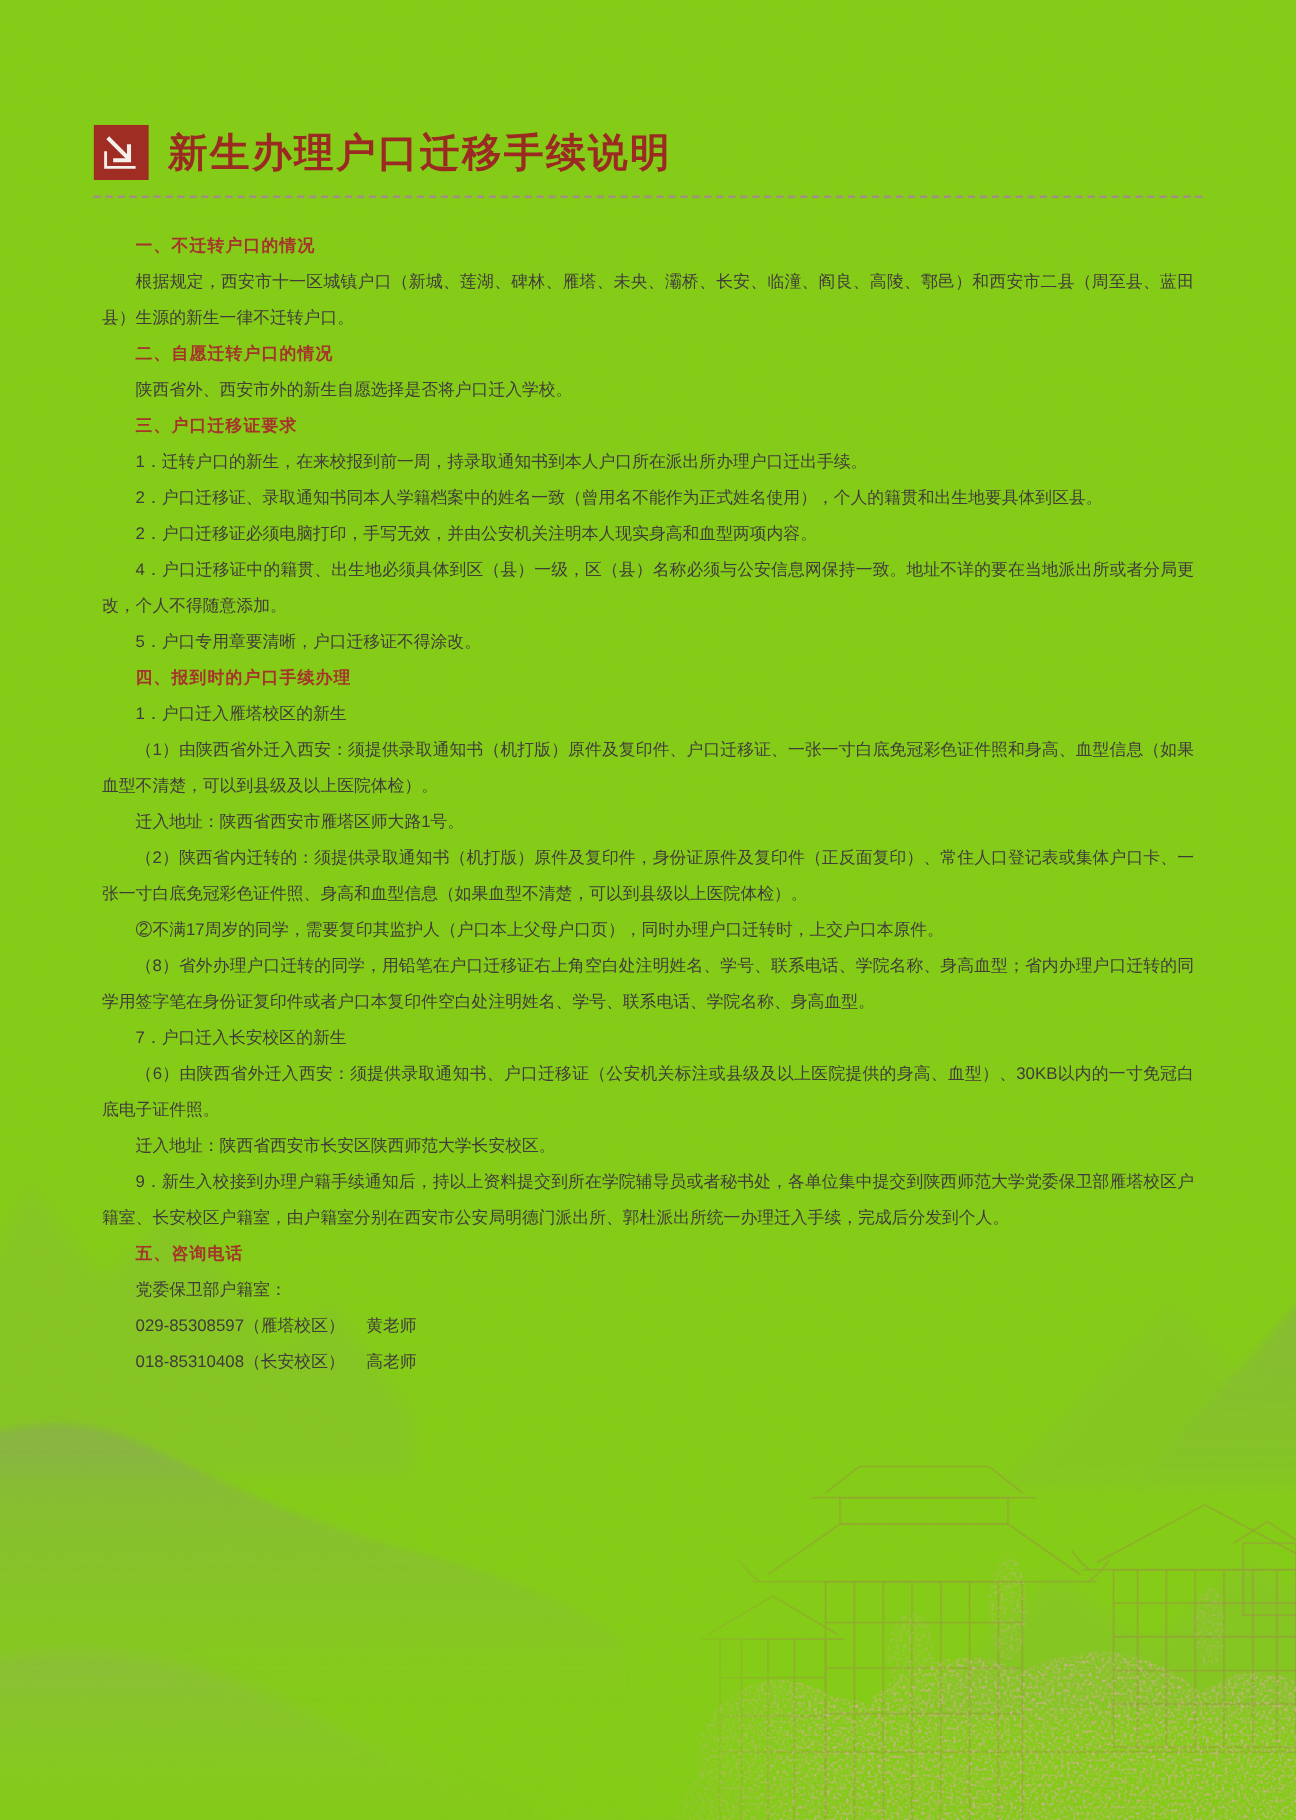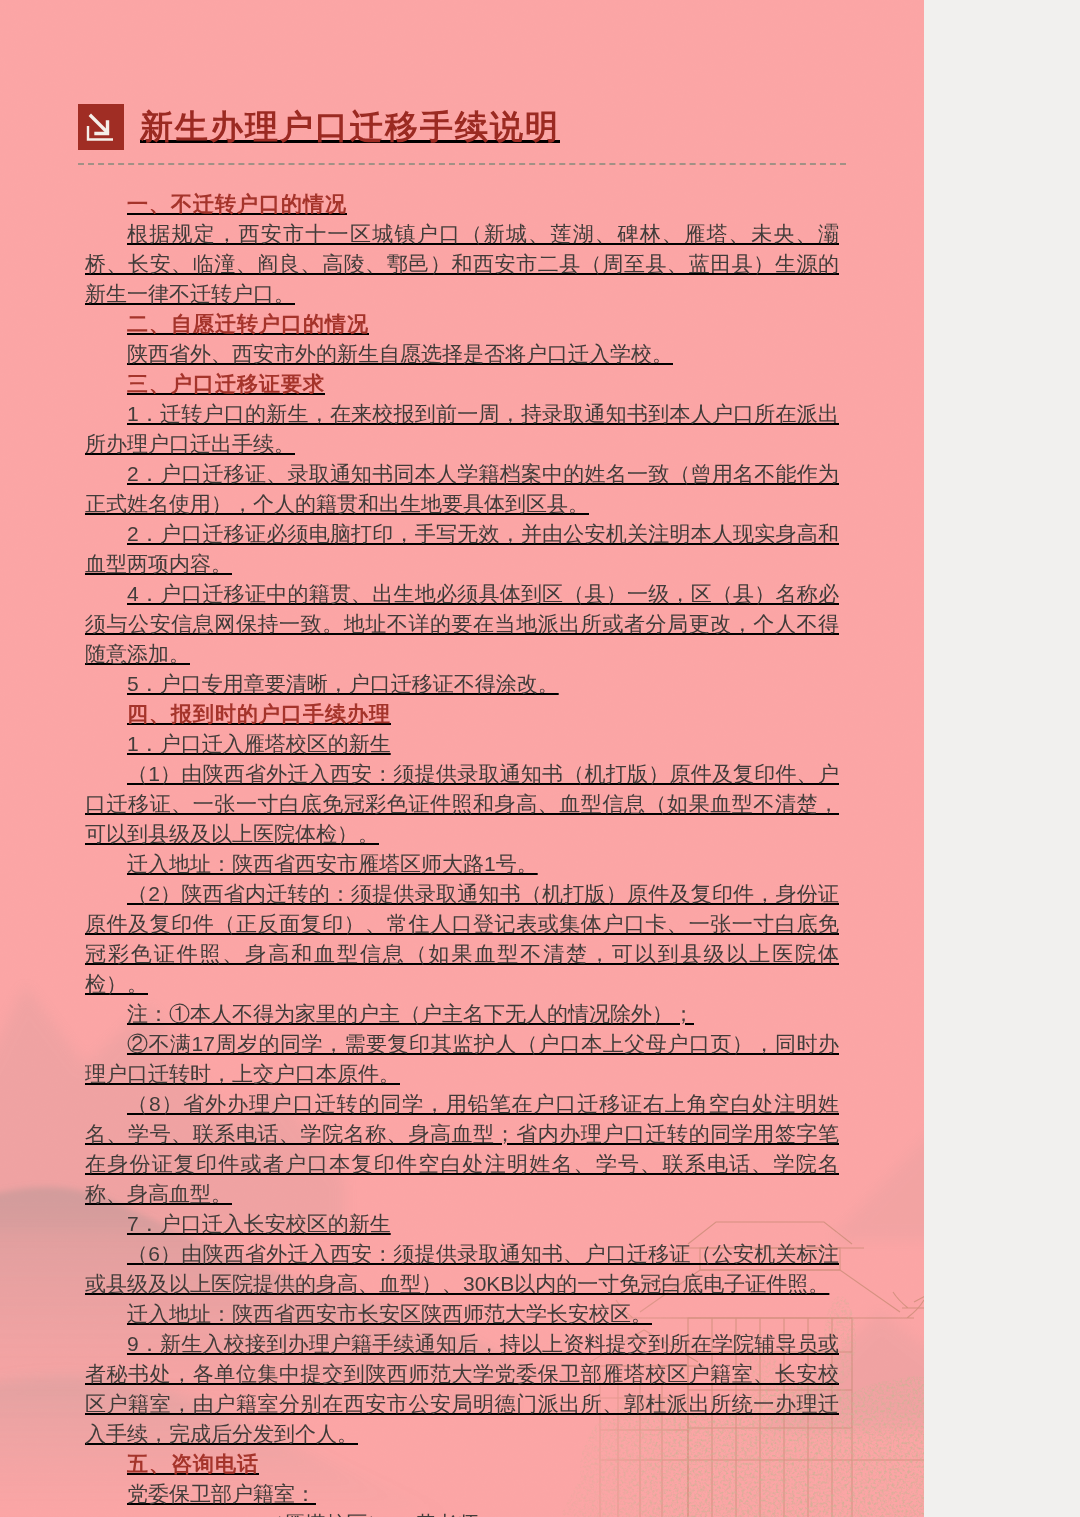--- a/index.html
+++ b/index.html
@@ -3,24 +3,23 @@
 <meta charset="utf-8">
 <style>
   html, body { margin: 0; padding: 0; }
   body {
     width: 1080px; height: 1517px;
     background: #f1f0ee;
     font-family: "Liberation Sans", sans-serif;
   }
   .page {
     position: relative;
-    width: 924px; height: 1517px;
+    width: 1080px; height: 1517px;
     overflow: hidden;
-    background: #fca5a5;
-    text-decoration: underline;
+    background: #84cc16;
   }
   .bg-art {
     position: absolute; left: 0; top: 0;
     pointer-events: none;
   }
   header { position: relative; padding: 104px 78px 0; z-index: 2; }
   .title-row { display: flex; align-items: center; gap: 16px; }
   .title-icon { width: 46px; height: 46px; flex: 0 0 auto; }
   .title-icon svg { display: block; }
   h1.doc-title {
@@ -35,21 +34,21 @@
   .title-rule {
     margin-top: 13px;
     height: 0;
     border-top: 2px dashed #a austria;
     border-top: 2px dashed #a39085;
   }
   main {
     position: relative; z-index: 2;
     margin: 24px 85px 0 85px;
     color: #413c3a;
-    font-size: 21px;
+    font-size: 14px;
     line-height: 30px;
     text-align: justify;
   }
   main p { margin: 0; text-indent: 2em; }
   main p.sec-heading {
     color: #a5342b;
     font-weight: bold;
     letter-spacing: 1px;
   }
 </style>
@@ -167,21 +166,20 @@
       <p>1．迁转户口的新生，在来校报到前一周，持录取通知书到本人户口所在派出所办理户口迁出手续。</p>
       <p>2．户口迁移证、录取通知书同本人学籍档案中的姓名一致（曾用名不能作为正式姓名使用），个人的籍贯和出生地要具体到区县。</p>
       <p>2．户口迁移证必须电脑打印，手写无效，并由公安机关注明本人现实身高和血型两项内容。</p>
       <p>4．户口迁移证中的籍贯、出生地必须具体到区（县）一级，区（县）名称必须与公安信息网保持一致。地址不详的要在当地派出所或者分局更改，个人不得随意添加。</p>
       <p>5．户口专用章要清晰，户口迁移证不得涂改。</p>
       <p class="sec-heading">四、报到时的户口手续办理</p>
       <p>1．户口迁入雁塔校区的新生</p>
       <p>（1）由陕西省外迁入西安：须提供录取通知书（机打版）原件及复印件、户口迁移证、一张一寸白底免冠彩色证件照和身高、血型信息（如果血型不清楚，可以到县级及以上医院体检）。</p>
       <p>迁入地址：陕西省西安市雁塔区师大路1号。</p>
       <p>（2）陕西省内迁转的：须提供录取通知书（机打版）原件及复印件，身份证原件及复印件（正反面复印）、常住人口登记表或集体户口卡、一张一寸白底免冠彩色证件照、身高和血型信息（如果血型不清楚，可以到县级以上医院体检）。</p>
-      <p>注：①本人不得为家里的户主（户主名下无人的情况除外）；</p>
       <p>②不满17周岁的同学，需要复印其监护人（户口本上父母户口页），同时办理户口迁转时，上交户口本原件。</p>
       <p>（8）省外办理户口迁转的同学，用铅笔在户口迁移证右上角空白处注明姓名、学号、联系电话、学院名称、身高血型；省内办理户口迁转的同学用签字笔在身份证复印件或者户口本复印件空白处注明姓名、学号、联系电话、学院名称、身高血型。</p>
       <p>7．户口迁入长安校区的新生</p>
       <p>（6）由陕西省外迁入西安：须提供录取通知书、户口迁移证（公安机关标注或县级及以上医院提供的身高、血型）、30KB以内的一寸免冠白底电子证件照。</p>
       <p>迁入地址：陕西省西安市长安区陕西师范大学长安校区。</p>
       <p>9．新生入校接到办理户籍手续通知后，持以上资料提交到所在学院辅导员或者秘书处，各单位集中提交到陕西师范大学党委保卫部雁塔校区户籍室、长安校区户籍室，由户籍室分别在西安市公安局明德门派出所、郭杜派出所统一办理迁入手续，完成后分发到个人。</p>
       <p class="sec-heading">五、咨询电话</p>
       <p>党委保卫部户籍室：</p>
       <p>029-85308597（雁塔校区）　 黄老师</p>
       <p>018-85310408（长安校区）　 高老师</p>

